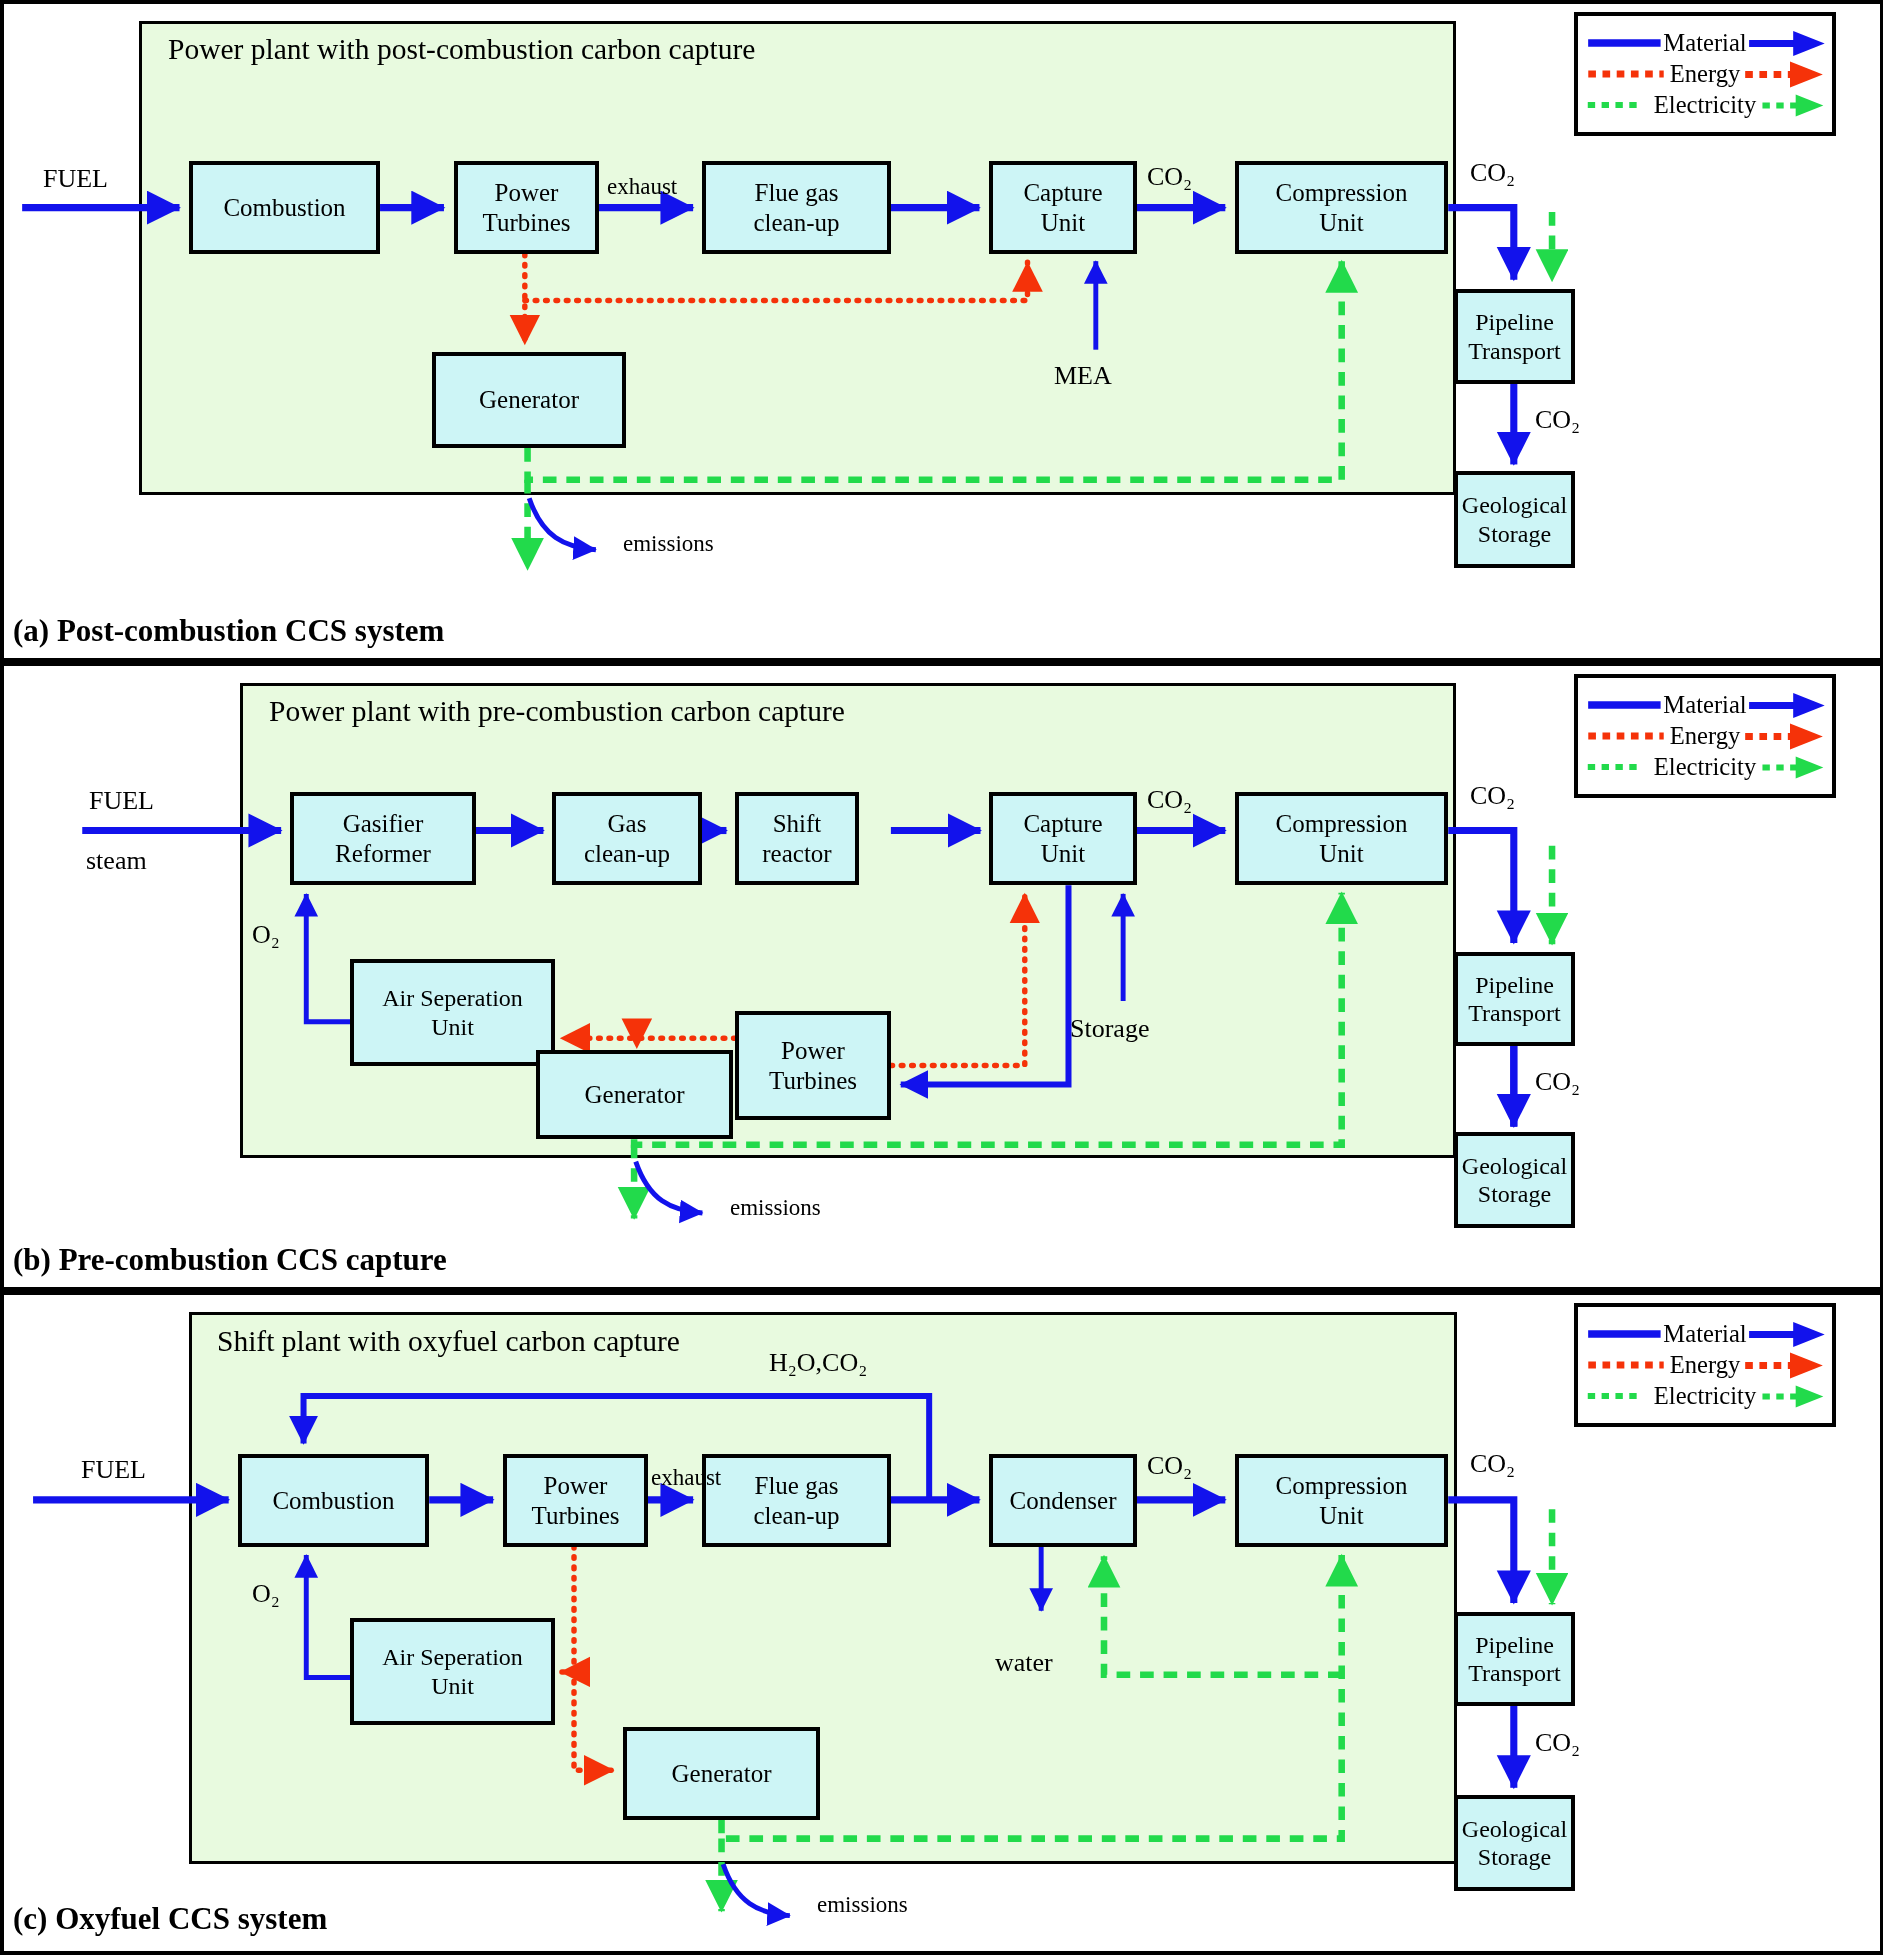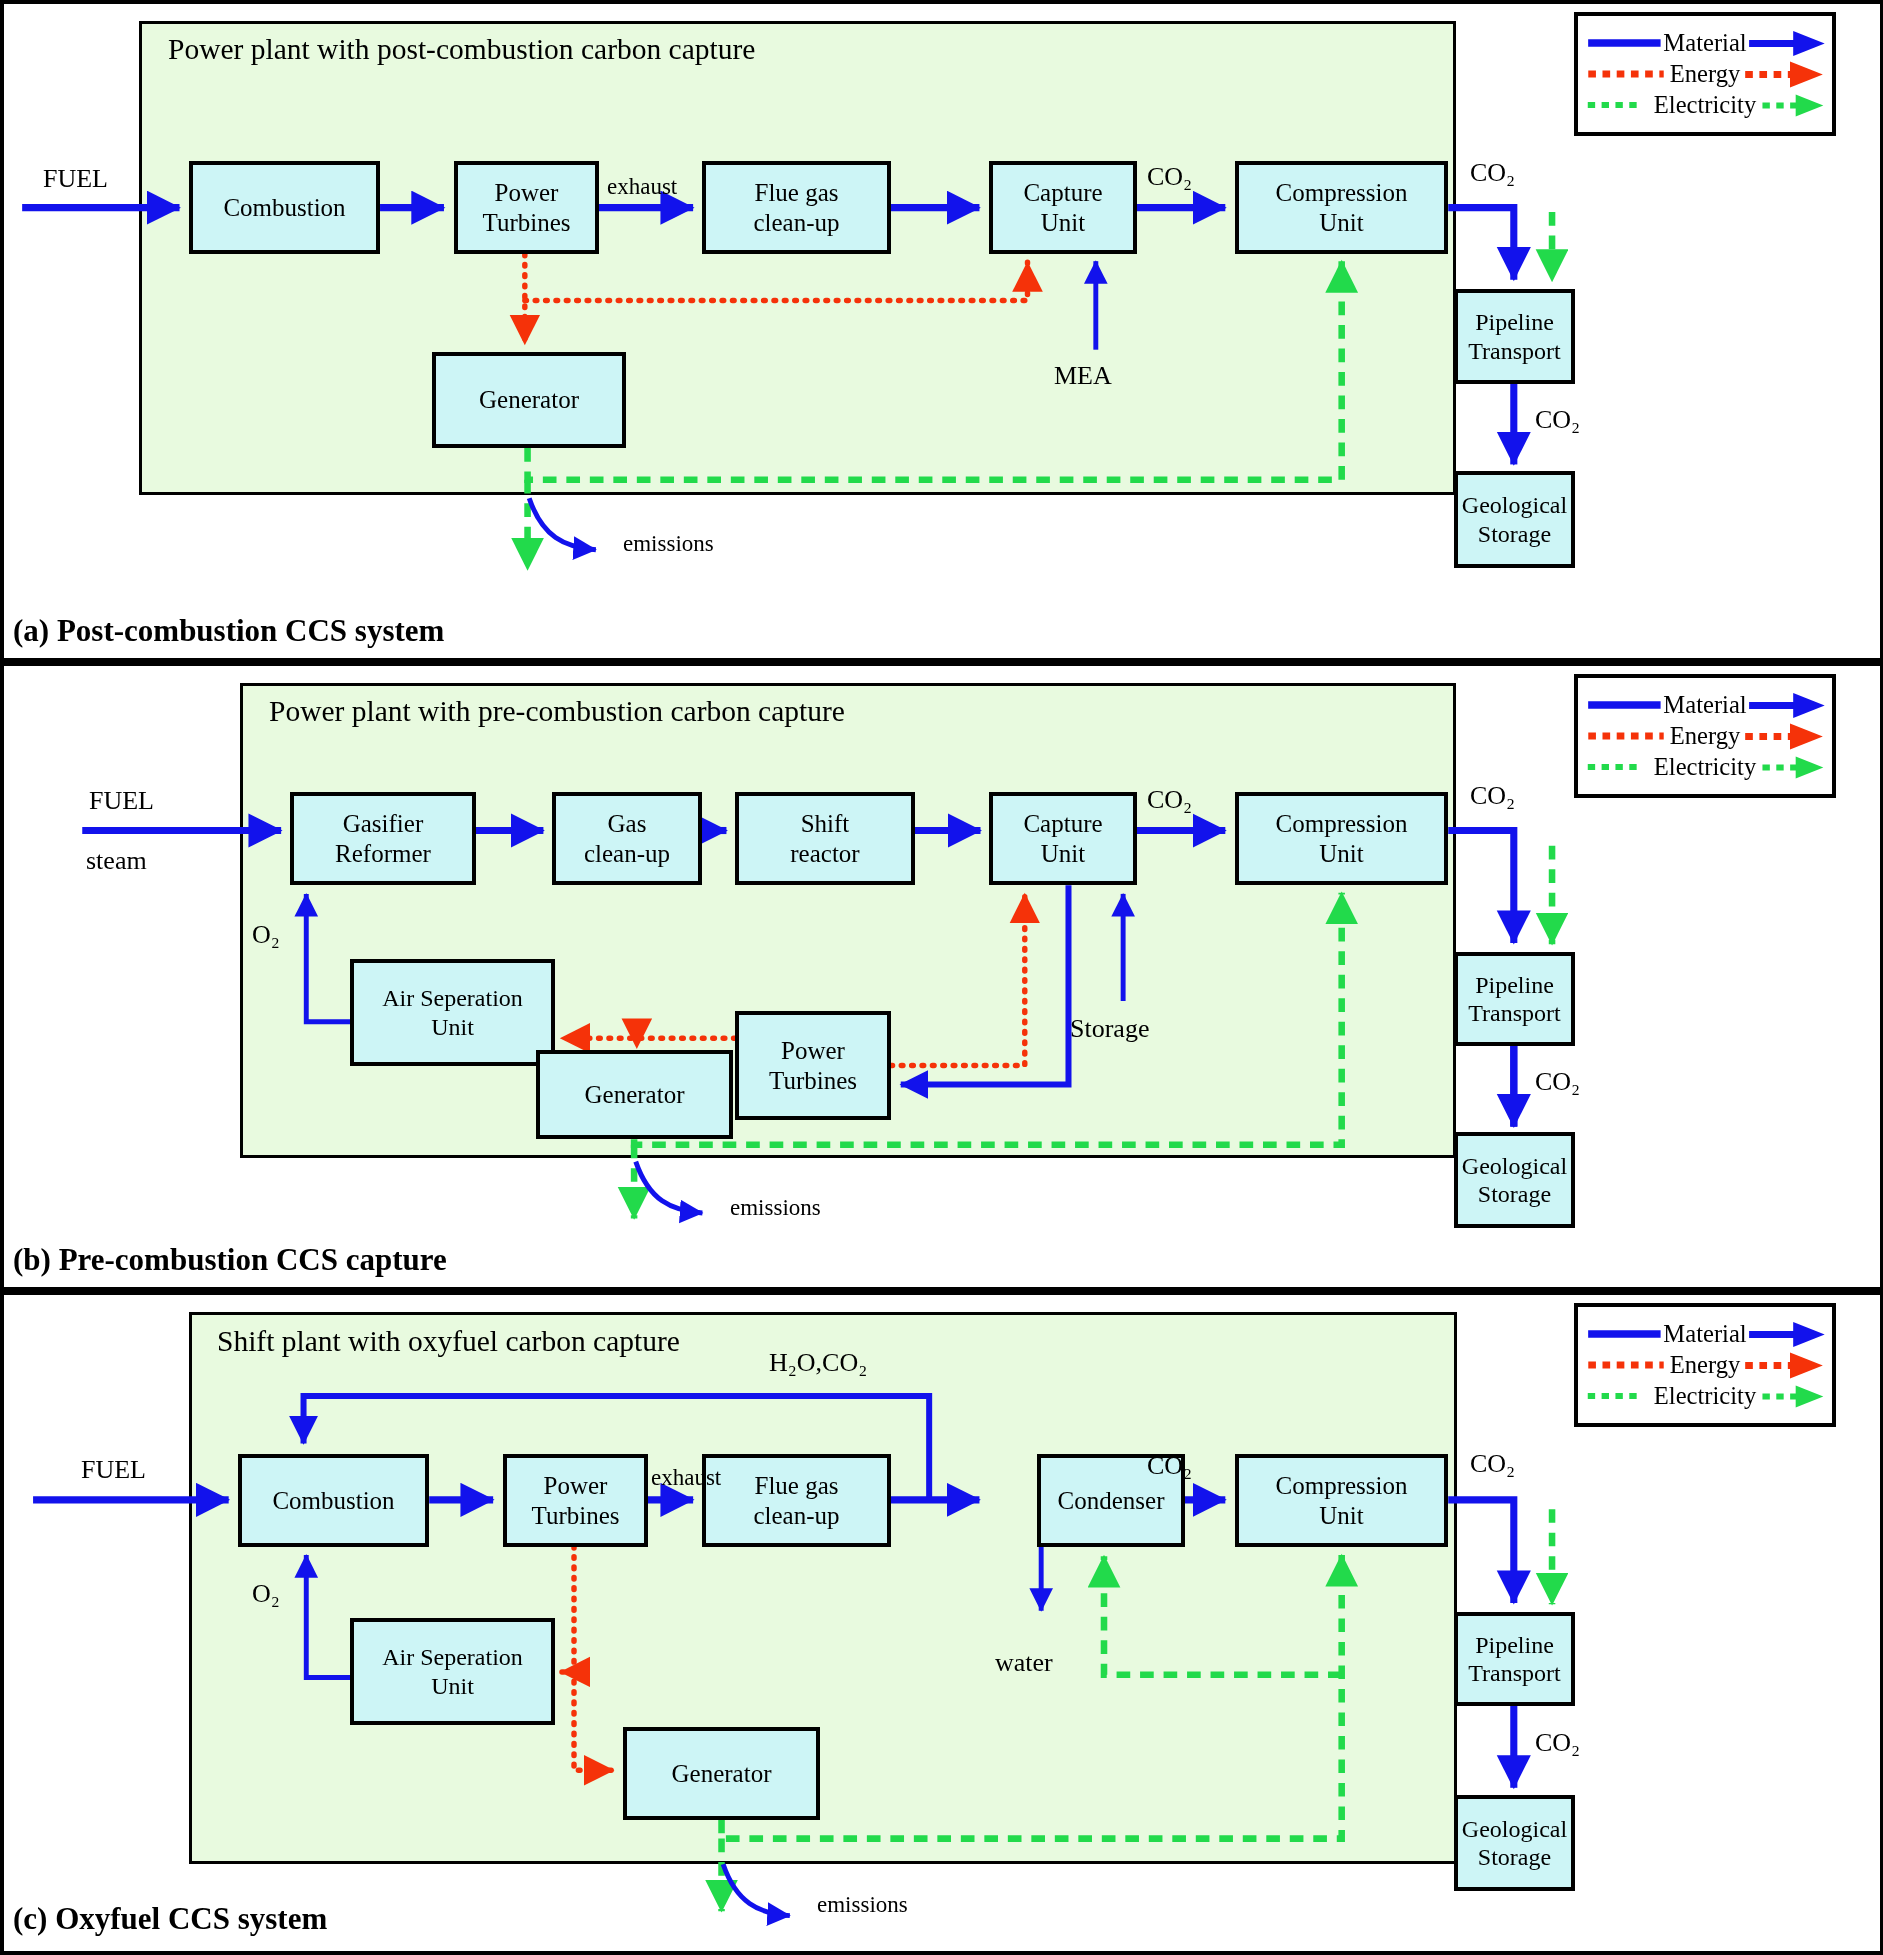--- a/index.html
+++ b/index.html
@@ -120,21 +120,21 @@
 <div class="lbl" style="left:1470px;top:158px;">CO₂</div>
 <div class="lbl" style="left:1535px;top:405px;">CO₂</div>
 <div class="lbl sm" style="left:623px;top:531px;">emissions</div>
 <div class="cap" style="left:13px;top:613px;">(a) Post-combustion CCS system</div>
 
 <div class="ttl" style="left:269px;top:695px;">Power plant with pre-combustion carbon capture</div>
 <div class="box" style="left:290px;top:792px;width:186px;height:93px;">Gasifier
 Reformer</div>
 <div class="box" style="left:552px;top:792px;width:150px;height:93px;">Gas
 clean-up</div>
-<div class="box" style="left:735px;top:792px;width:180px;height:93px;">Shift
+<div class="box" style="left:735px;top:792px;width:124px;height:93px;">Shift
 reactor</div>
 <div class="box" style="left:989px;top:792px;width:148px;height:93px;">Capture
 Unit</div>
 <div class="box" style="left:1235px;top:792px;width:213px;height:93px;">Compression
 Unit</div>
 <div class="box" style="left:350px;top:959px;width:205px;height:107px;font-size:24px;">Air Seperation
 Unit</div>
 <div class="box" style="left:735px;top:1011px;width:156px;height:109px;">Power
 Turbines</div>
 <div class="box" style="left:536px;top:1050px;width:197px;height:89px;">Generator</div>
@@ -151,21 +151,21 @@
 <div class="lbl" style="left:1535px;top:1067px;">CO₂</div>
 <div class="lbl sm" style="left:730px;top:1195px;">emissions</div>
 <div class="cap" style="left:13px;top:1242px;">(b) Pre-combustion CCS capture</div>
 
 <div class="ttl" style="left:217px;top:1325px;">Shift plant with oxyfuel carbon capture</div>
 <div class="box" style="left:238px;top:1454px;width:191px;height:93px;">Combustion</div>
 <div class="box" style="left:503px;top:1454px;width:145px;height:93px;">Power
 Turbines</div>
 <div class="box" style="left:702px;top:1454px;width:189px;height:93px;">Flue gas
 clean-up</div>
-<div class="box" style="left:989px;top:1454px;width:148px;height:93px;margin-left:48px;">Condenser</div>
+<div class="box" style="left:989px;top:1454px;width:148px;height:93px;">Condenser</div>
 <div class="box" style="left:1235px;top:1454px;width:213px;height:93px;">Compression
 Unit</div>
 <div class="box" style="left:350px;top:1618px;width:205px;height:107px;font-size:24px;">Air Seperation
 Unit</div>
 <div class="box" style="left:623px;top:1727px;width:197px;height:93px;">Generator</div>
 <div class="box" style="left:1454px;top:1612px;width:121px;height:94px;font-size:24px;">Pipeline
 Transport</div>
 <div class="box" style="left:1454px;top:1795px;width:121px;height:96px;font-size:24px;">Geological
 Storage</div>
 <div class="lbl" style="left:81px;top:1455px;">FUEL</div>

